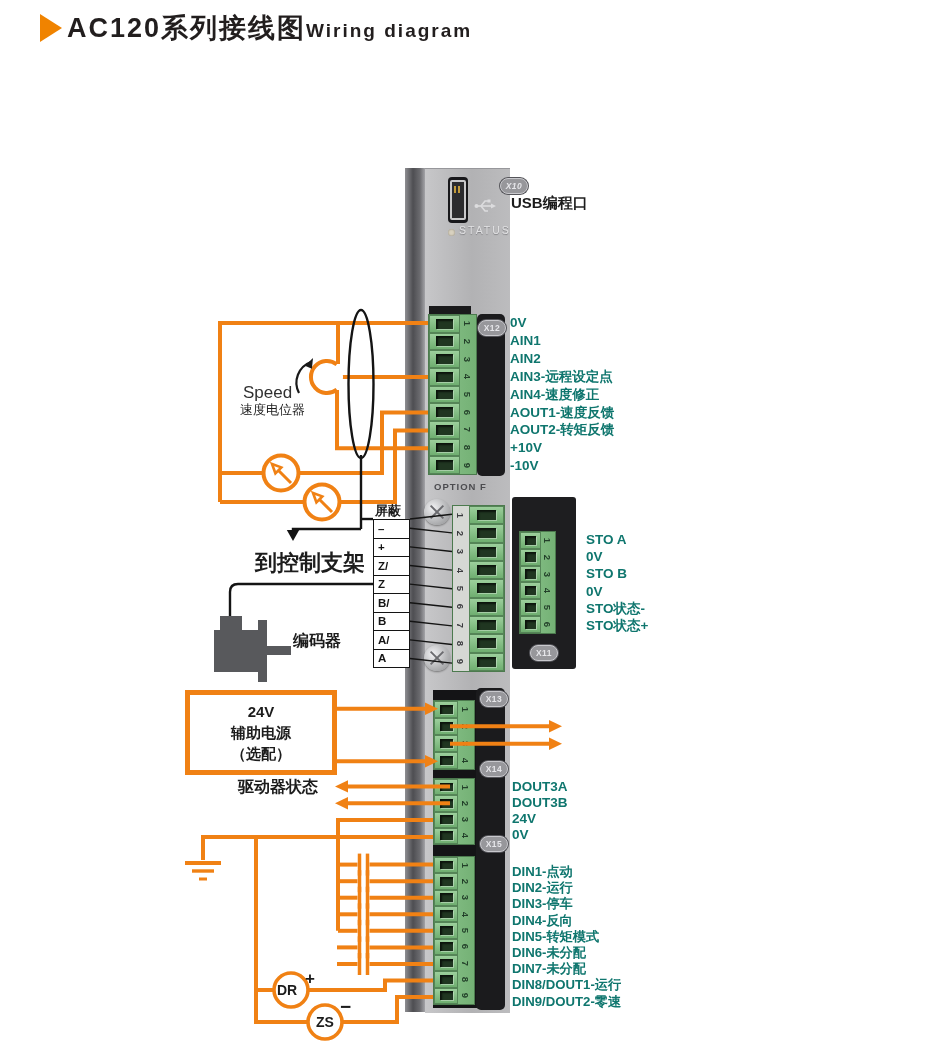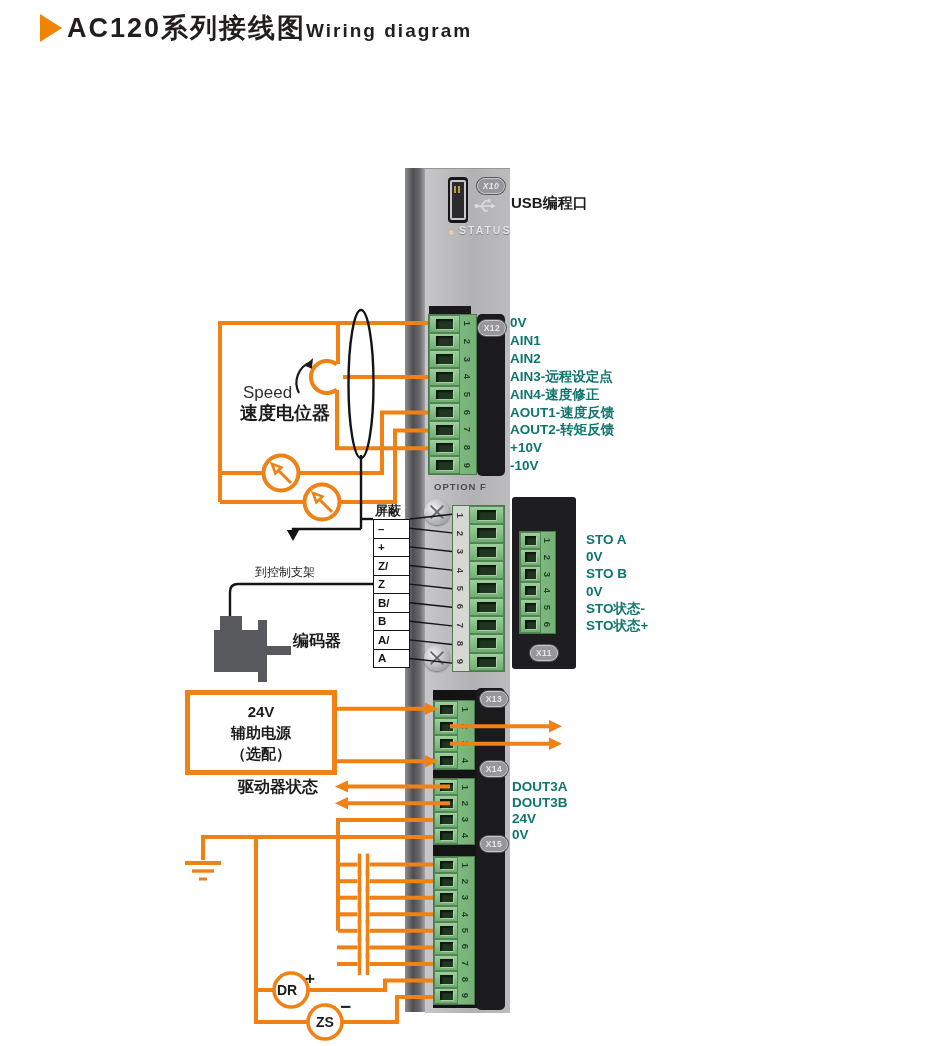--- a/index.html
+++ b/index.html
@@ -25,33 +25,33 @@
   #housing-x12{left:429px;top:306px;width:42px;height:14px;background:#1a1a1c;}
   #strip-x12{left:477px;top:314px;width:28px;height:162px;background:#1b1b1d;border-radius:5px;}
   #housing-lower{left:433px;top:690px;width:44px;height:318px;background:#141416;}
   #strip-lower{left:476px;top:688px;width:29px;height:322px;background:#1b1b1d;border-radius:5px;}
   #x11-module{left:512px;top:497px;width:64px;height:172px;background:#1e1e20;border-radius:3px;}
 
   
   .badge{position:absolute;width:26px;height:14px;border-radius:8px;background:#97979b;
     border:1px solid #c9c9cd;box-shadow:0 0 0 1px #55555a;color:#e6e6ea;font-size:8.5px;
     font-weight:700;display:flex;align-items:center;justify-content:center;letter-spacing:.5px;}
-  #badge-x10{left:477px;top:178px;font-style:italic;}
+  #badge-x10{left:500px;top:178px;font-style:italic;}
   #badge-x12{left:478px;top:320px;}
   #badge-x13{left:480px;top:691px;}
   #badge-x14{left:480px;top:761px;}
   #badge-x15{left:480px;top:836px;}
   #badge-x11{left:530px;top:645px;}
 
   
   #usb-port{left:448px;top:177px;width:20px;height:46px;background:#17171a;border-radius:4px;padding:3px 2px;box-sizing:border-box;}
   #usb-port .inner{width:100%;height:100%;background:#2b2b2e;border:2px solid #c8c8ca;border-radius:2px;box-sizing:border-box;
     background-image:repeating-linear-gradient(90deg,#c29a3a 0 2px,#2b2b2e 2px 4px);background-size:8px 7px;background-repeat:no-repeat;background-position:center 4px;}
   #status-led{left:448px;top:229px;width:7px;height:7px;border-radius:50%;background:#d9d2c0;box-shadow:inset 0 0 2px #8a8474;}
-  #status-label{left:459px;top:224px;font-size:10.5px;font-weight:700;letter-spacing:2px;color:#e2e2e4;text-shadow:0 1px 1px #808084;}
+  #status-label{left:459px;top:224px;font-size:10.5px;font-weight:400;letter-spacing:2px;color:#e2e2e4;text-shadow:0 1px 1px #808084;}
   #optionf-label{left:434px;top:481px;font-size:9.5px;font-weight:700;letter-spacing:1px;color:#4c4c50;}
 
   
   .screw{position:absolute;width:26px;height:26px;border-radius:50%;
     background:radial-gradient(circle at 35% 35%,#f2f2f4,#b8b9bb 55%,#8d8e90);box-shadow:0 1px 2px rgba(0,0,0,.4);}
   .screw::before,.screw::after{content:"";position:absolute;left:50%;top:50%;width:18px;height:2px;background:#6b6b6f;}
   .screw::before{transform:translate(-50%,-50%) rotate(45deg);}
   .screw::after{transform:translate(-50%,-50%) rotate(-45deg);}
   #screw-top{left:424px;top:499px;}
   #screw-bottom{left:424px;top:645px;}
@@ -87,23 +87,23 @@
   #enc-table{left:373px;top:519px;width:37px;height:149px;border:1.6px solid #141414;background:#fff;
     display:flex;flex-direction:column;box-sizing:border-box;}
   .enc-row{flex:1;border-top:1.6px solid #141414;display:flex;align-items:center;padding-left:4px;
     font-size:11.5px;font-weight:600;color:#141414;}
   .enc-row:first-child{border-top:none;}
 
   
   .lbl{position:absolute;white-space:nowrap;color:#1c1c1c;}
   #usb-label{left:511px;top:194px;font-size:15px;font-weight:700;}
   #speed-en{left:243px;top:383px;font-size:17px;font-weight:500;color:#303030;}
-  #speed-cn{left:240px;top:401px;font-size:18px;font-weight:700;}
+  #speed-cn{left:240px;top:401px;font-size:13px;font-weight:400;}
   #shield-label{left:375px;top:502px;font-size:13px;font-weight:600;}
-  #to-bracket{left:255px;top:548px;font-size:12px;font-weight:400;margin-top:16px;}
+  #to-bracket{left:255px;top:548px;font-size:22px;font-weight:700;}
   #encoder-label{left:293px;top:631px;font-size:16px;font-weight:600;}
   #drive-status{left:238px;top:777px;font-size:16px;font-weight:600;}
   #dr-label{left:277px;top:982px;width:28px;font-size:14px;font-weight:700;}
   #zs-label{left:311px;top:1014px;width:28px;text-align:center;font-size:14px;font-weight:700;}
   #dr-plus{left:305px;top:969px;font-size:17px;font-weight:700;}
   #zs-minus{left:340px;top:996px;font-size:19px;font-weight:700;}
 
   
   #aux-box{left:185px;top:690px;width:152px;height:85px;border:5px solid #F08114;box-sizing:border-box;
     background:#fff;display:flex;flex-direction:column;align-items:center;justify-content:center;}
@@ -435,20 +435,31 @@
       <div class="stack-line">STO B</div>
       <div class="stack-line">0V</div>
       <div class="stack-line">STO状态-</div>
       <div class="stack-line">STO状态+</div>
     </div>
   <div id="x14-labels" class="stack">
       <div class="stack-line">DOUT3A</div>
       <div class="stack-line">DOUT3B</div>
       <div class="stack-line">24V</div>
       <div class="stack-line">0V</div>
+    </div>
+  <div id="x15-labels" class="stack">
+      <div class="stack-line">DIN1-点动</div>
+      <div class="stack-line">DIN2-运行</div>
+      <div class="stack-line">DIN3-停车</div>
+      <div class="stack-line">DIN4-反向</div>
+      <div class="stack-line">DIN5-转矩模式</div>
+      <div class="stack-line">DIN6-未分配</div>
+      <div class="stack-line">DIN7-未分配</div>
+      <div class="stack-line">DIN8/DOUT1-运行</div>
+      <div class="stack-line">DIN9/DOUT2-零速</div>
     </div>
 
   <div id="enc-table" class="abs">
       <div class="enc-row">–</div>
       <div class="enc-row">+</div>
       <div class="enc-row">Z/</div>
       <div class="enc-row">Z</div>
       <div class="enc-row">B/</div>
       <div class="enc-row">B</div>
       <div class="enc-row">A/</div>

